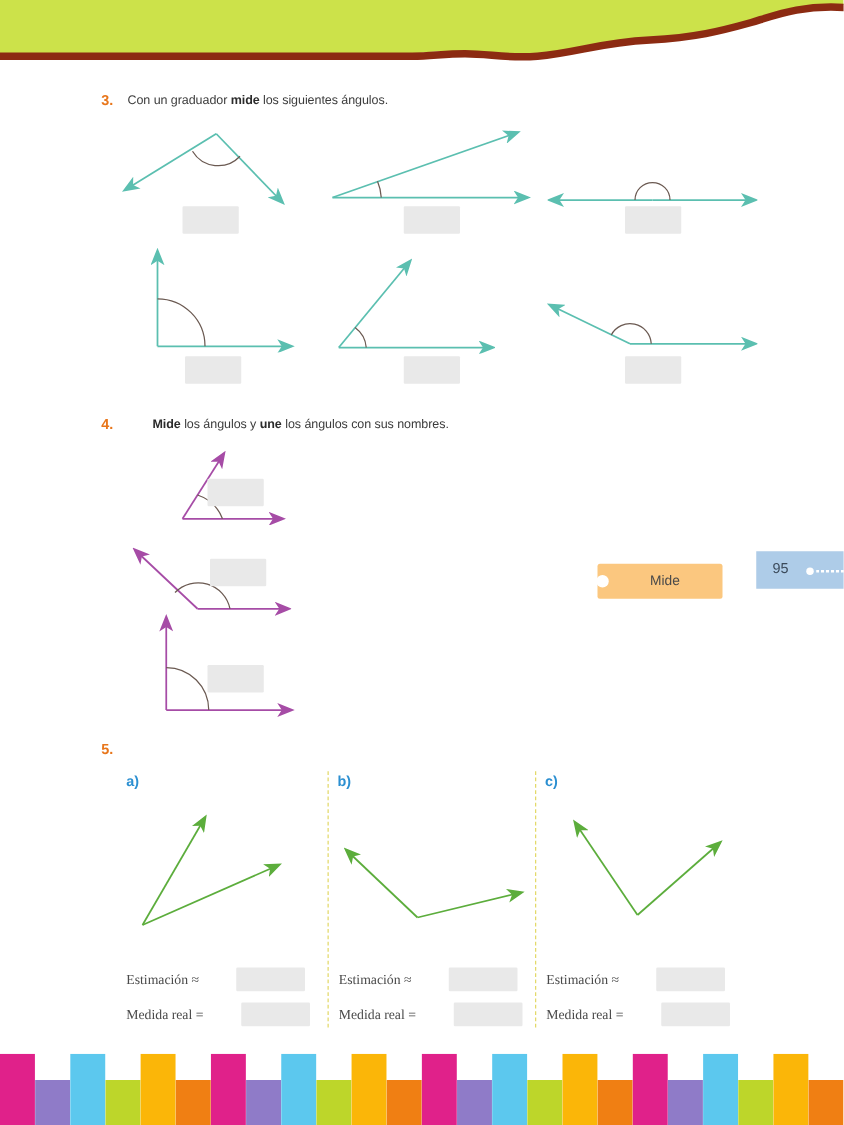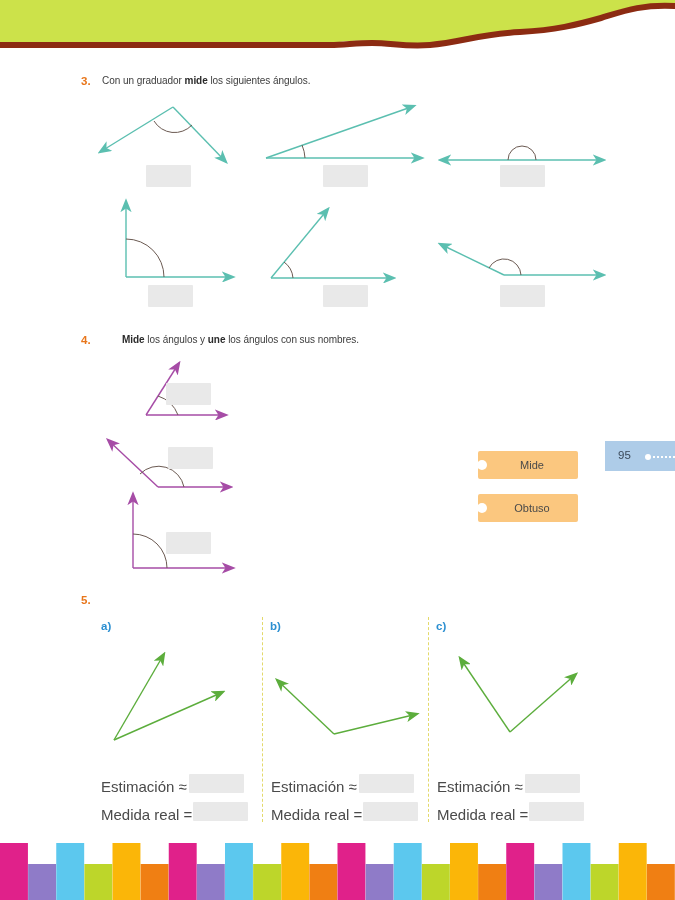--- a/index.html
+++ b/index.html
@@ -67,21 +67,21 @@
   }
 
   
   .abclabel {
     position:absolute; font-size:11.5px; font-weight:bold; color:#2B8FD1;
   }
   .vdash {
     position:absolute; width:0; border-left:1px dashed #E3D96A;
   }
   .eslabel {
-    position:absolute; font-size:15px; color:#4a4a4a; white-space:nowrap;
+    position:absolute; font-size:11px; color:#4a4a4a; white-space:nowrap;font-family:Liberation Serif, serif;
   }
 </style>
 </head>
 <body>
 
 <div id="page">
 
   <svg class="header-wave" viewBox="0 0 675 56">
     <path d="M0,0 L675,0 L675,4
              C640,2 620,10 600,16
@@ -209,24 +209,20 @@
     </defs>
     <line x1="6" y1="78" x2="6" y2="4" stroke="#A64CA6" stroke-width="1.4" marker-end="url(#pC)"></line>
     <line x1="6" y1="78" x2="106" y2="78" stroke="#A64CA6" stroke-width="1.4" marker-end="url(#pC)"></line>
     <path d="M6,44 A34,34 0 0 1 40,78" fill="none" stroke="#6b5a52" stroke-width="1"></path>
   </svg>
   <div class="abox" style="left:166px; top:532px; width:45px; height:22px;"></div>
 
   <div class="tag" style="left:478px; top:451px;">
     <div class="notch"></div>
     <span class="lbl">Mide</span>
-  </div>
-  <div class="tag" style="left:478px; top:494px;">
-    <div class="notch"></div>
-    <span class="lbl">Obtuso</span>
   </div>
 
   <div class="pagebadge">
     <div class="num">95</div>
     <div class="dot"></div>
     <div class="dots"></div>
   </div>
 
   <div class="exnum" style="left:81px; top:594px;">5.</div>
 

